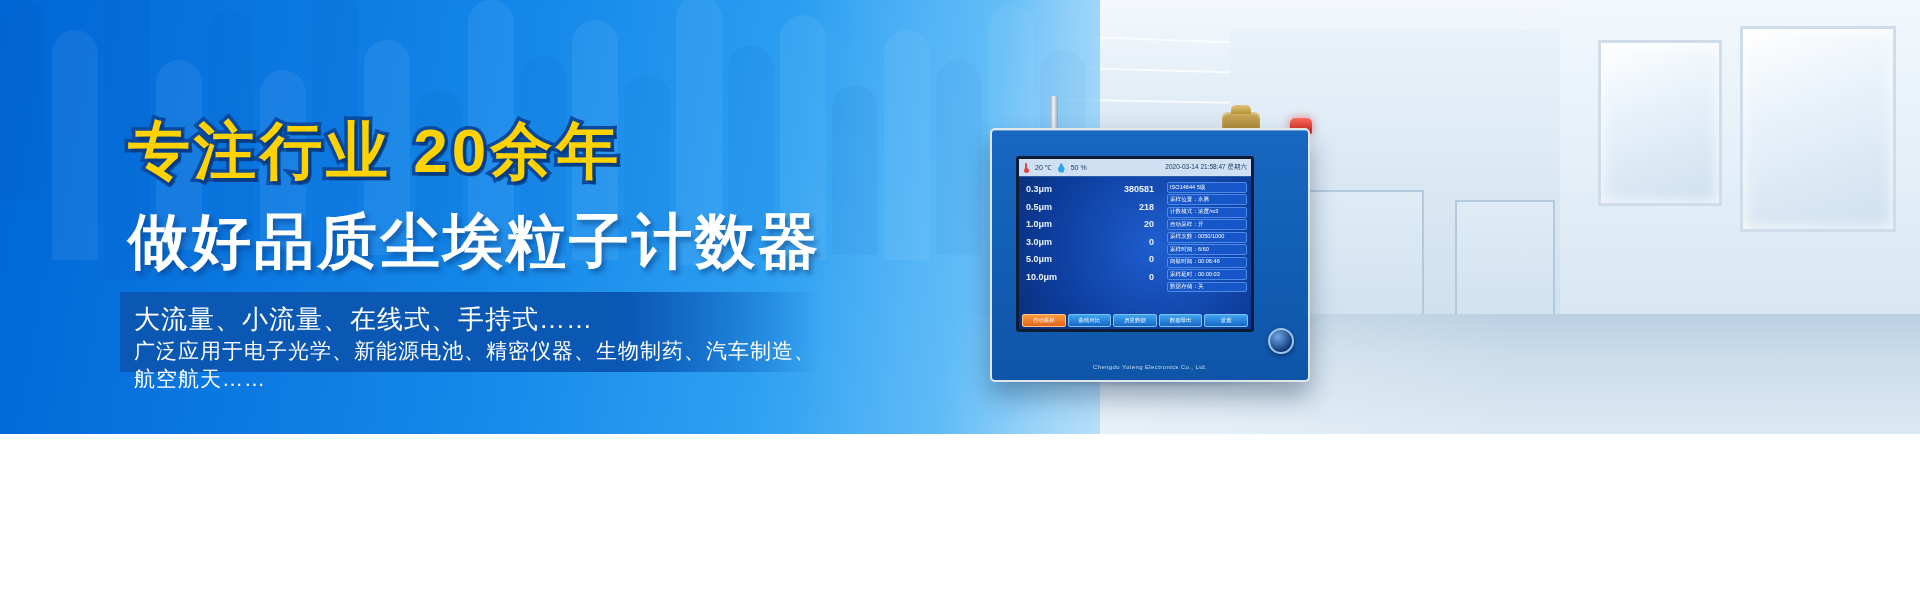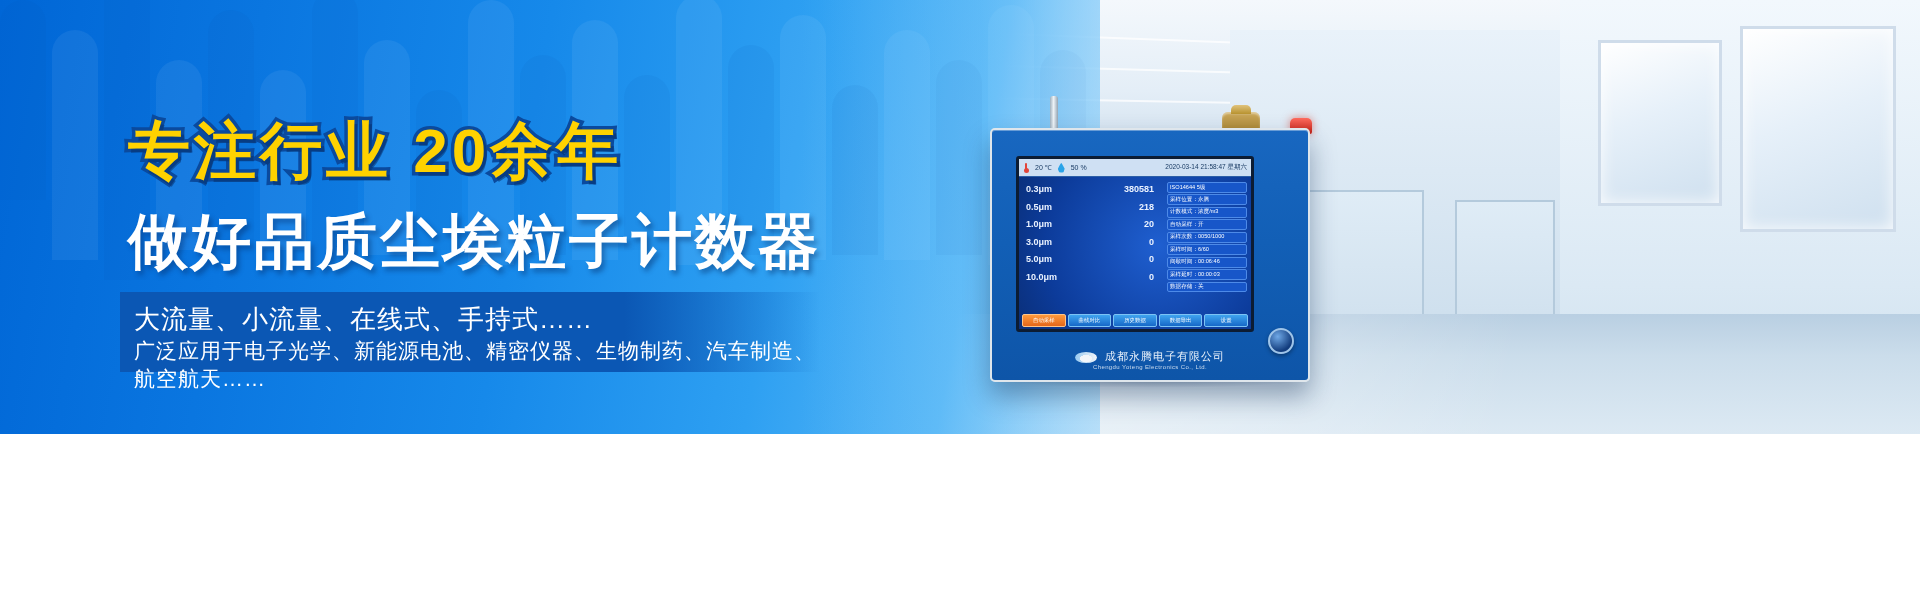--- a/index.html
+++ b/index.html
@@ -267,23 +267,19 @@
           <div class="lbtn">曲线对比</div>
           <div class="lbtn">历史数据</div>
           <div class="lbtn">数据导出</div>
           <div class="lbtn">设置</div>
         </div>
 
       </div>
     </div>
 
     <div class="brand">
-      <div class="cn">
-        <span class="logo"></span>
-        <span>成都永腾电子有限公司</span>
-      </div>
       <div class="en">Chengdu Yoteng Electronics Co., Ltd.</div>
     </div>
 
     <div class="knob"></div>
   </div>
 
 </div>
 
 </body></html>

